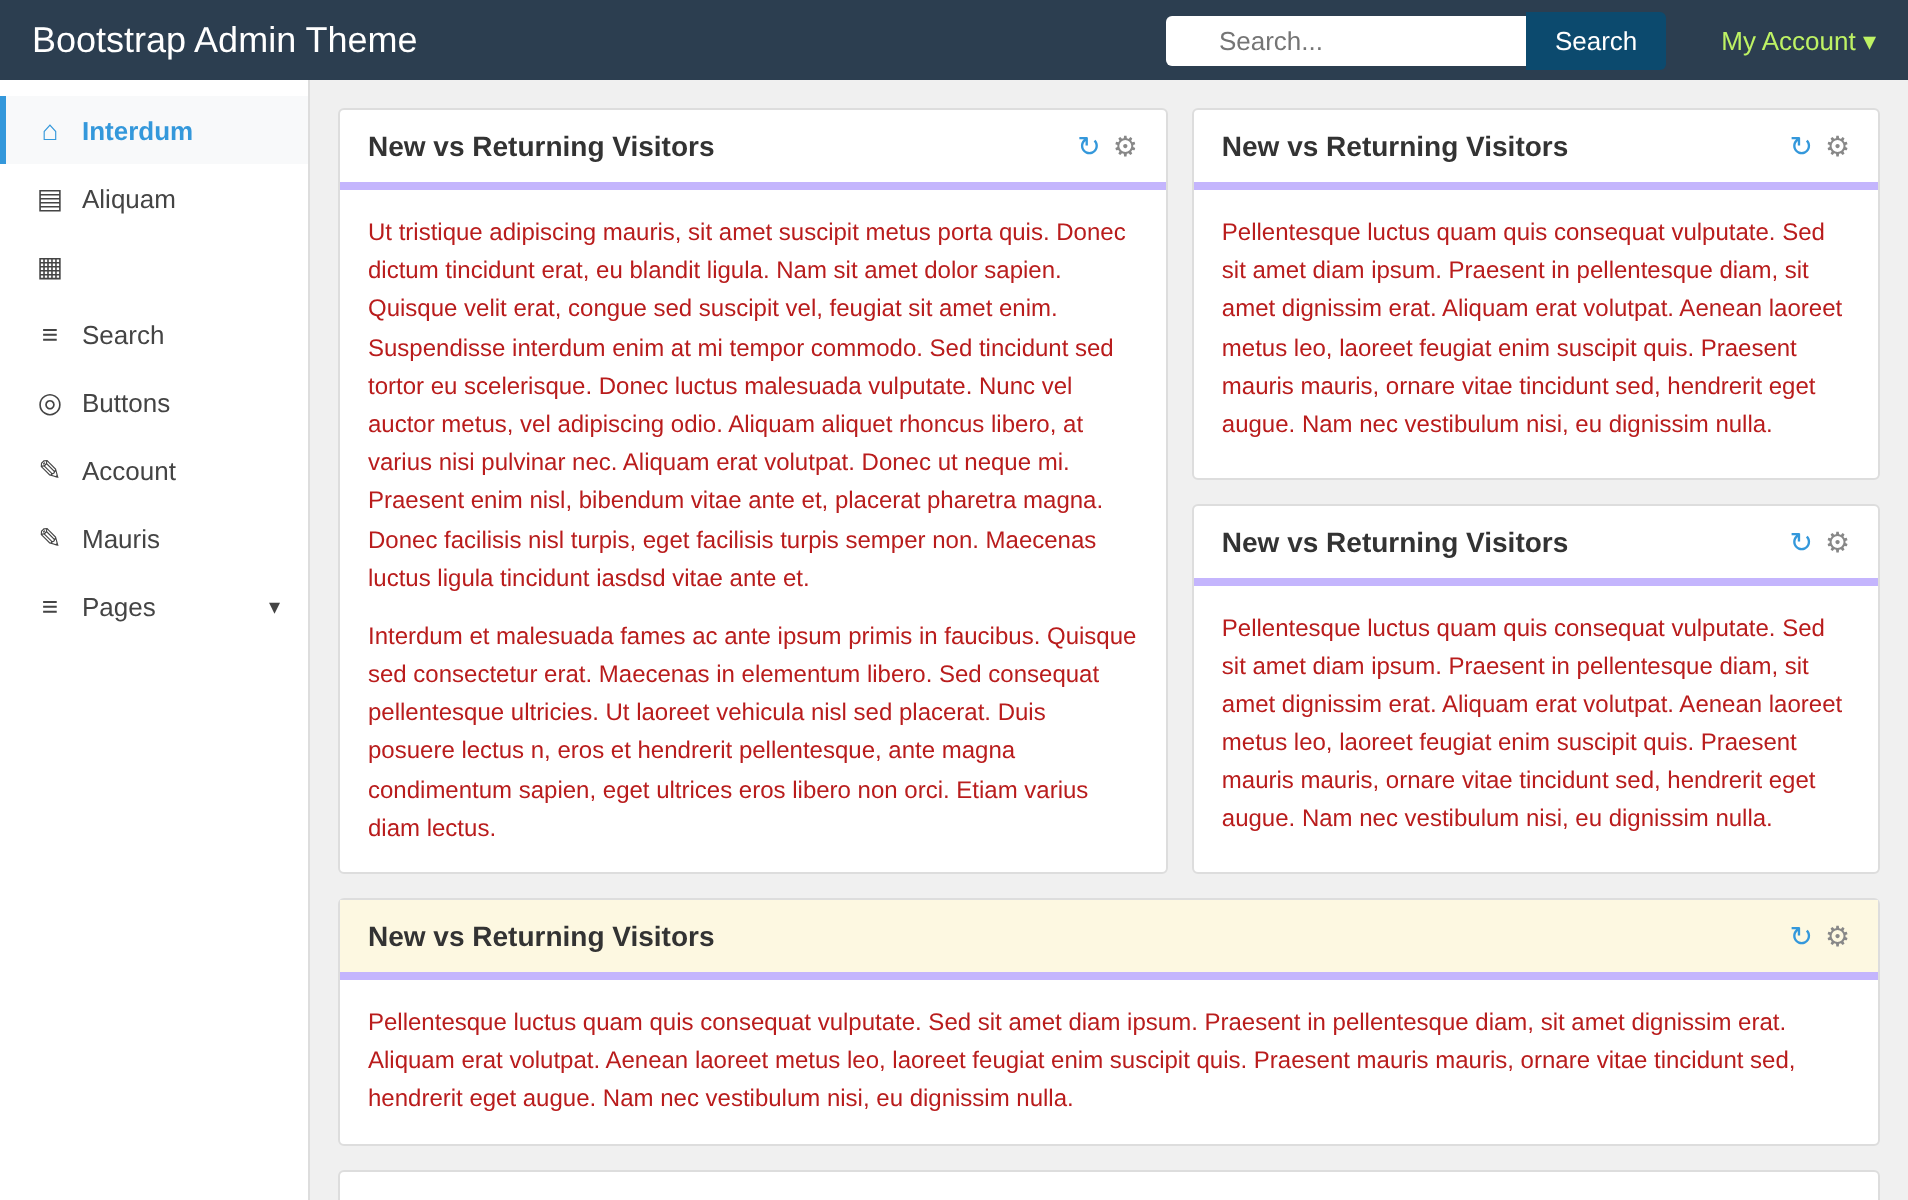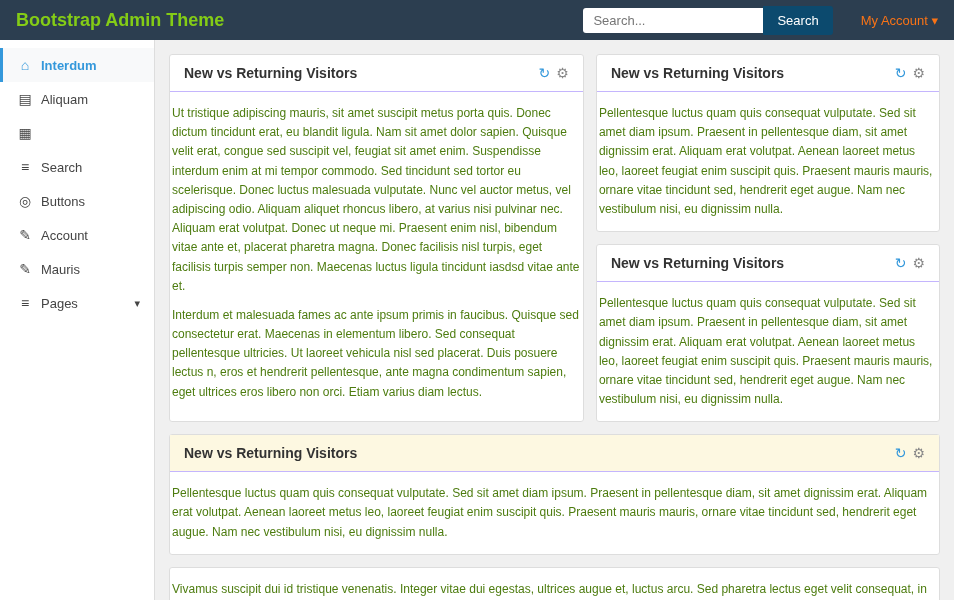--- a/index.html
+++ b/index.html
@@ -10,51 +10,51 @@
       background: #2c3e50;
       color: #fff;
       display: flex;
       align-items: center;
       padding: 0 16px;
       height: 40px;
       gap: 12px;
     }
     .header-title {
       font-size: 18px;
-      font-weight: bold;
-      color: #84cc16;
+      font-weight: normal;
+      color: #ffffff;
       flex: 0 0 auto;
       margin-right: auto;
     }
     .search-bar {
       display: flex;
       align-items: center;
       gap: 0;
     }
     .search-input {
-      padding: 5px 10px;
+      padding: 5px 26px;
       border: none;
       border-radius: 3px 0 0 3px;
       font-size: 13px;
       width: 180px;
       outline: none;
       color: #555;
     }
     .search-button {
       background: #0c4a6e;
       color: #fff;
       border: none;
       padding: 5px 14px;
       border-radius: 0 3px 3px 0;
       cursor: pointer;
       font-size: 13px;
       height: 29px;
     }
     .my-account {
-      color: #f97316;
+      color: #bef264;
       font-size: 13px;
       cursor: pointer;
       margin-left: 16px;
       white-space: nowrap;
     }
 
     
     .layout {
       display: flex;
       height: calc(600px - 40px);
@@ -114,21 +114,21 @@
 
     
     .card {
       background: #fff;
       border: 1px solid #ddd;
       border-radius: 3px;
       flex: 1;
     }
     .card-header {
       padding: 10px 14px;
-      border-bottom: 1px solid #c4b5fd;
+      border-bottom: 4px solid #c4b5fd;
       display: flex;
       align-items: center;
       justify-content: space-between;
     }
     .card-header-title {
       font-size: 14px;
       font-weight: 600;
       color: #333;
     }
     .card-header-yellow {
@@ -141,24 +141,24 @@
     }
     .card-icon {
       color: #3498db;
       font-size: 14px;
       cursor: pointer;
     }
     .card-icon.gear {
       color: #888;
     }
     .card-body {
-      padding: 12px 2px;
+      padding: 12px 14px;
       font-size: 12px;
       line-height: 1.6;
-      color: #4d7c0f;
+      color: #b91c1c;
     }
 
     .large-card {
       flex: 1.2;
     }
 
     
     .bottom-card {
       background: #fff;
       border: 1px solid #ddd;

